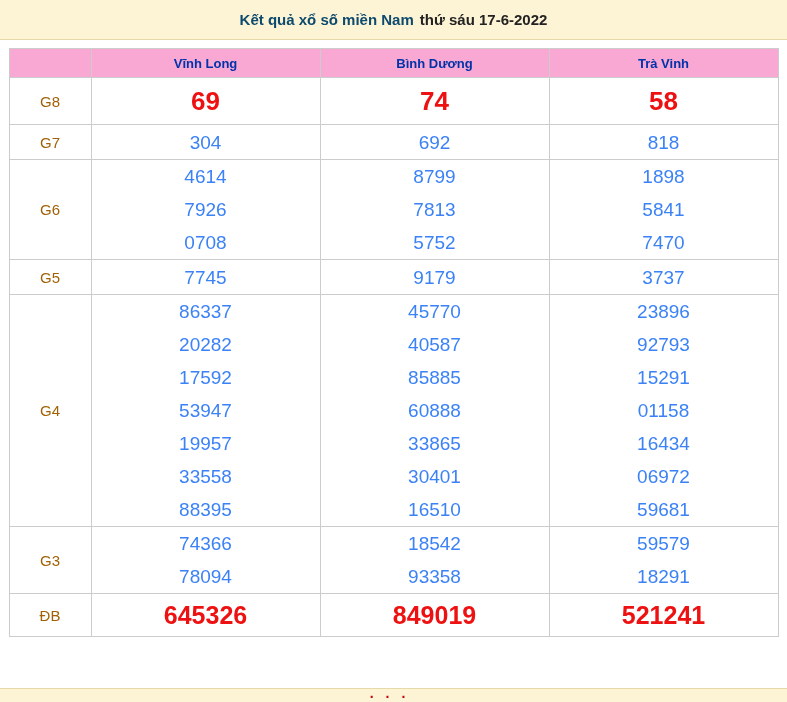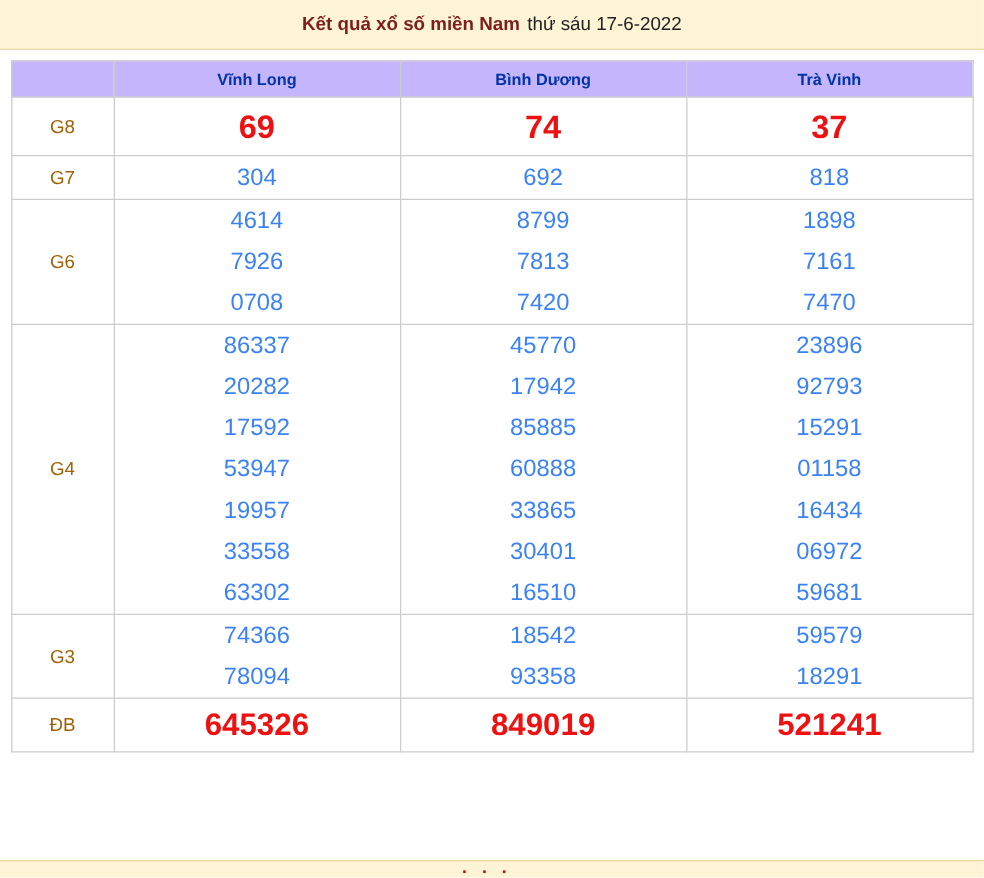--- a/index.html
+++ b/index.html
@@ -24,26 +24,26 @@
     background: #fdf3d5;
     border-bottom: 1px solid #e8d9a8;
     display: flex;
     align-items: center;
     justify-content: center;
     gap: 6px;
     font-size: 15px;
     box-sizing: border-box;
   }
   .header-title {
-    color: #7f1d1d;
+    color: #0c4a6e;
     font-weight: bold;
   }
   .header-date {
     color: #222222;
-    font-weight: normal;
+    font-weight: bold;
   }
   table.results {
     border-collapse: collapse;
     width: 769px;
     margin: 8px auto 0 auto;
     table-layout: fixed;
   }
   table.results td, table.results th {
     border: 1px solid #cccccc;
     text-align: center;
@@ -51,21 +51,21 @@
     padding: 0;
   }
   .col-label { width: 82px; }
   .col-prov  { width: 229px; }
 
   thead th {
     height: 28px;
     font-size: 13px;
     font-weight: bold;
     color: #0033aa;
-    background: #c4b5fd;
+    background: #f9a8d4;
   }
   .row-label {
     font-size: 15px;
     color: #a16207;
     font-weight: normal;
   }
   .num {
     font-size: 19px;
     color: #3b82f6;
     line-height: 33px;
@@ -150,21 +150,21 @@
             <div class="big-red">69</div>
           </div>
         </td>
         <td>
           <div class="cellstack">
             <div class="big-red">74</div>
           </div>
         </td>
         <td>
           <div class="cellstack">
-            <div class="big-red">37</div>
+            <div class="big-red">58</div>
           </div>
         </td>
       </tr>
 
       <tr class="r-g7">
         <td class="row-label">G7</td>
         <td>
           <div class="cellstack">
             <div class="num">304</div>
           </div>
@@ -187,50 +187,68 @@
           <div class="cellstack">
             <div class="num">4614</div>
             <div class="num">7926</div>
             <div class="num">0708</div>
           </div>
         </td>
         <td>
           <div class="cellstack">
             <div class="num">8799</div>
             <div class="num">7813</div>
-            <div class="num">7420</div>
+            <div class="num">5752</div>
           </div>
         </td>
         <td>
           <div class="cellstack">
             <div class="num">1898</div>
-            <div class="num">7161</div>
+            <div class="num">5841</div>
             <div class="num">7470</div>
           </div>
         </td>
       </tr>
 
+      <tr class="r-g5">
+        <td class="row-label">G5</td>
+        <td>
+          <div class="cellstack">
+            <div class="num">7745</div>
+          </div>
+        </td>
+        <td>
+          <div class="cellstack">
+            <div class="num">9179</div>
+          </div>
+        </td>
+        <td>
+          <div class="cellstack">
+            <div class="num">3737</div>
+          </div>
+        </td>
+      </tr>
 
       <tr>
         <td class="row-label">G4</td>
         <td>
           <div class="cellstack">
             <div class="num">86337</div>
             <div class="num">20282</div>
             <div class="num">17592</div>
             <div class="num">53947</div>
             <div class="num">19957</div>
             <div class="num">33558</div>
-            <div class="num">63302</div>
+            <div class="num">88395</div>
           </div>
         </td>
         <td>
           <div class="cellstack">
             <div class="num">45770</div>
-            <div class="num">17942</div>
+            <div class="num">40587</div>
             <div class="num">85885</div>
             <div class="num">60888</div>
             <div class="num">33865</div>
             <div class="num">30401</div>
             <div class="num">16510</div>
           </div>
         </td>
         <td>
           <div class="cellstack">
             <div class="num">23896</div>

